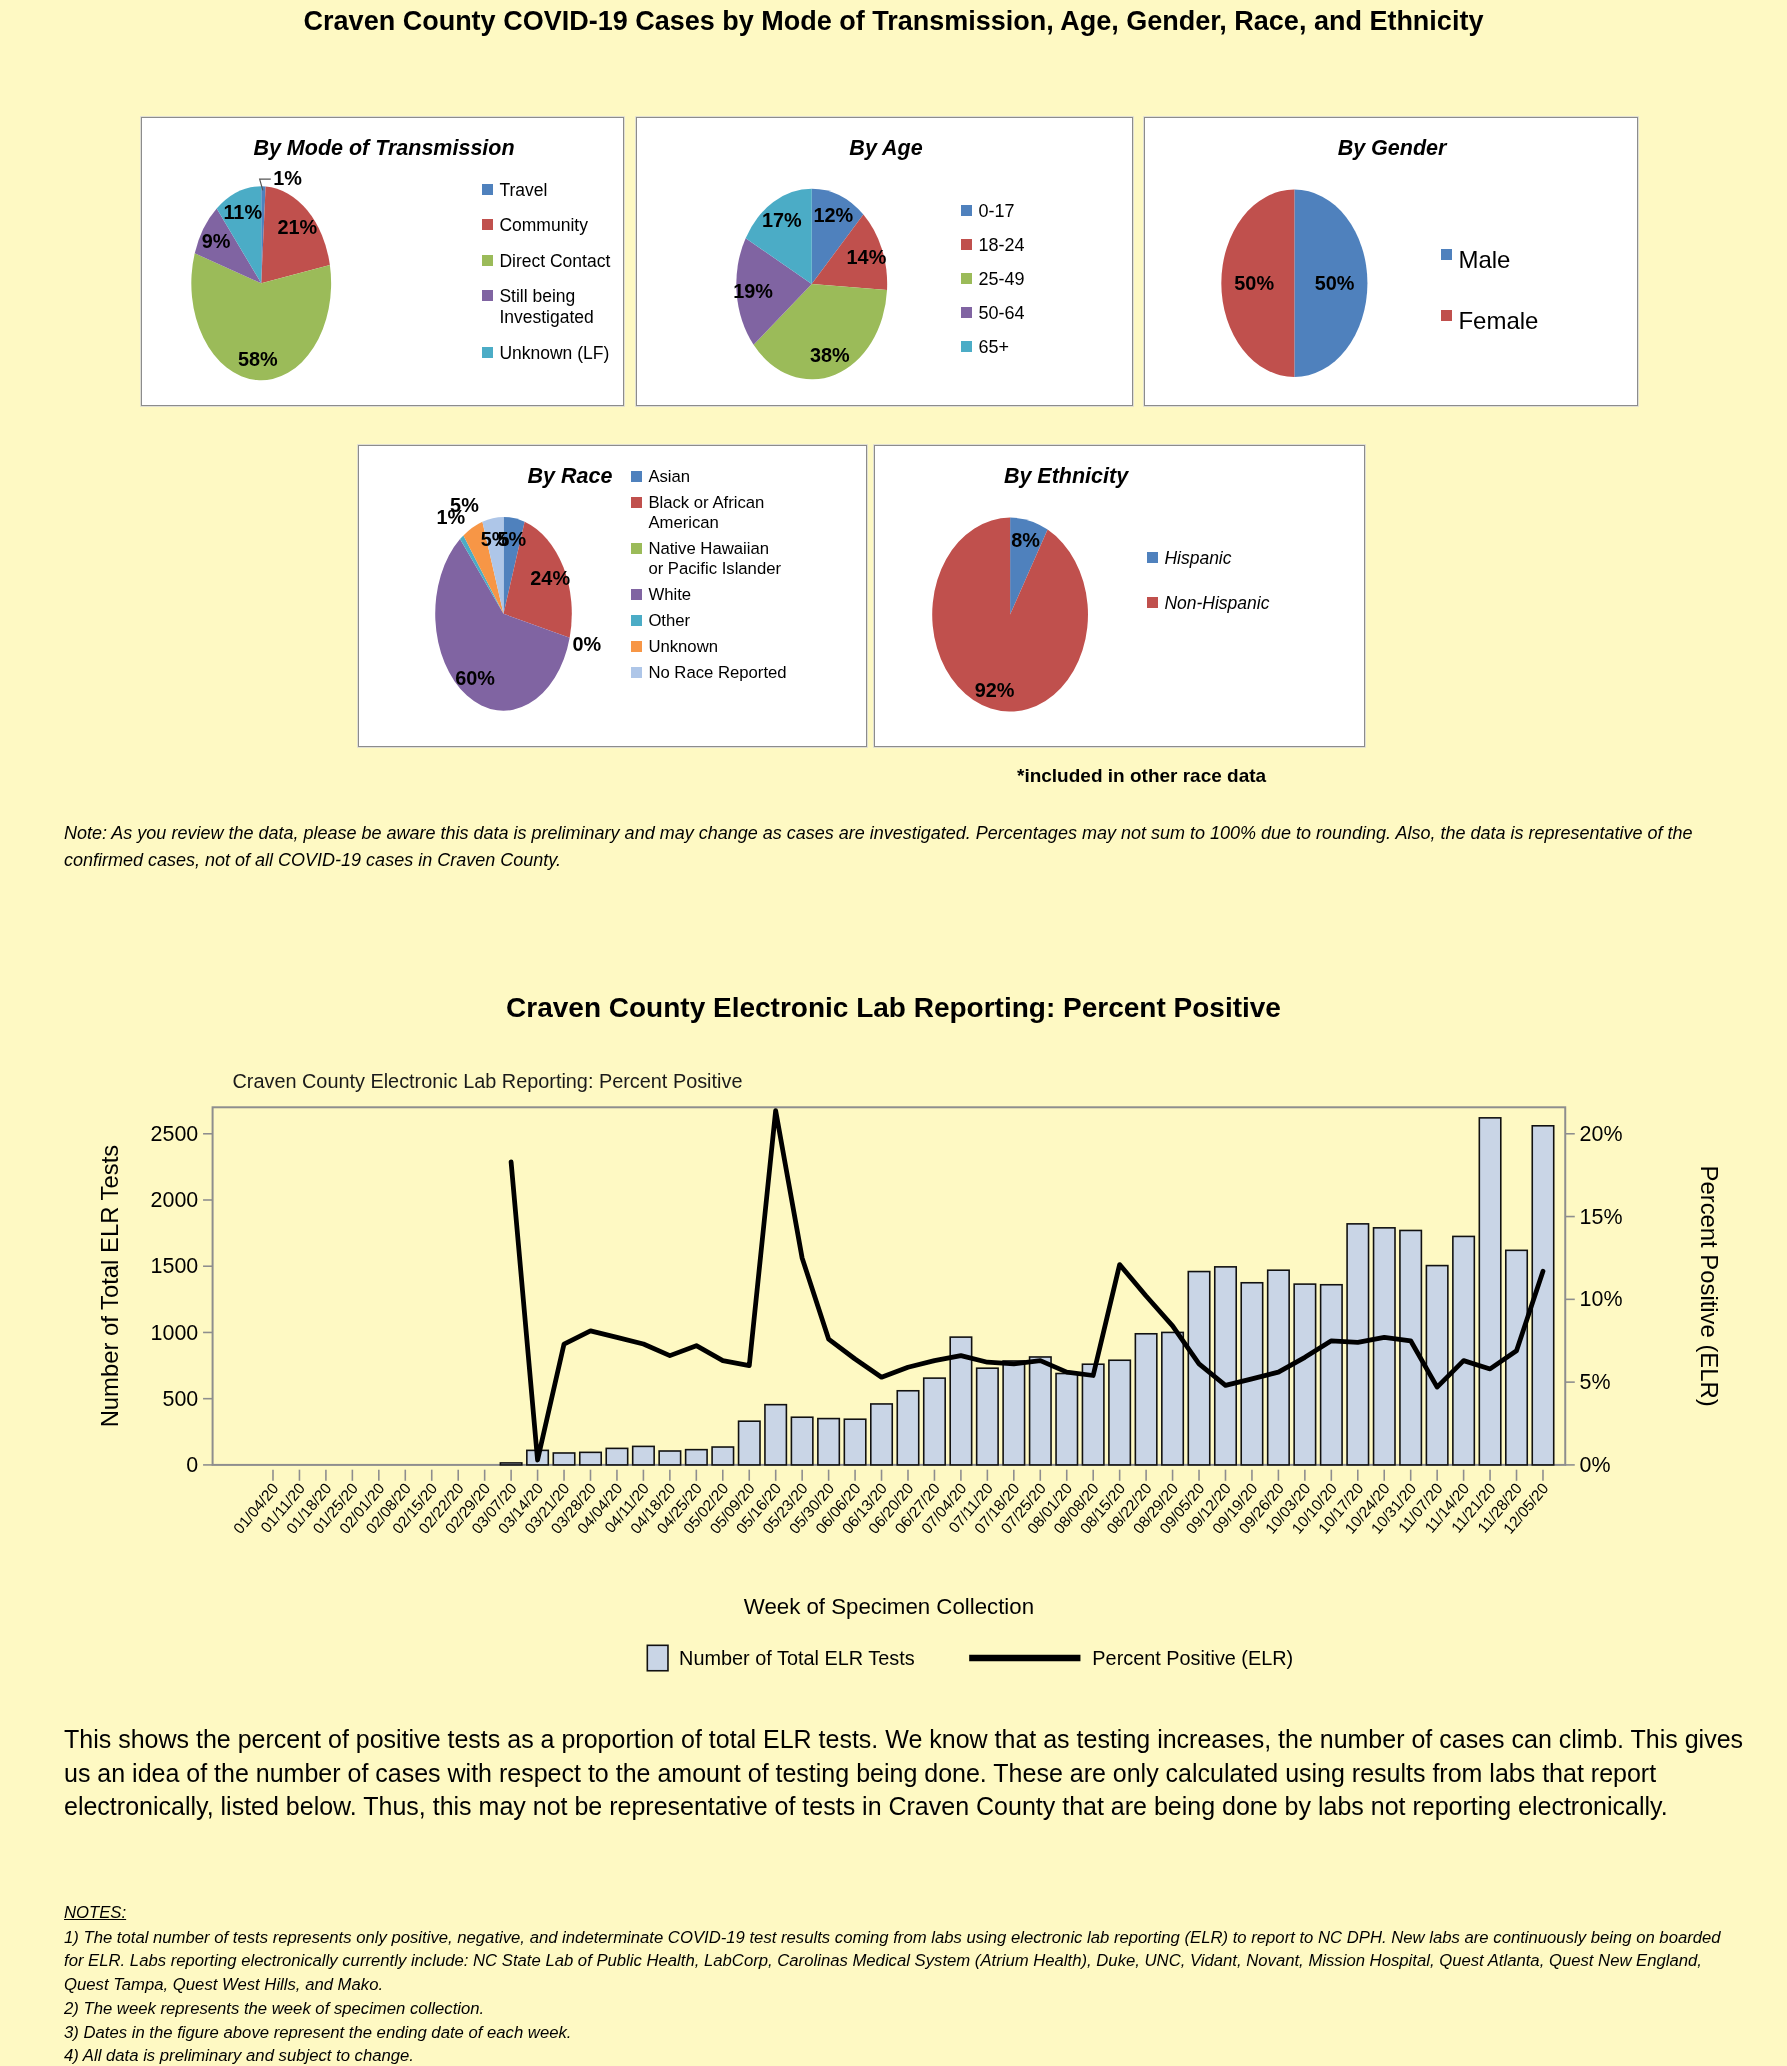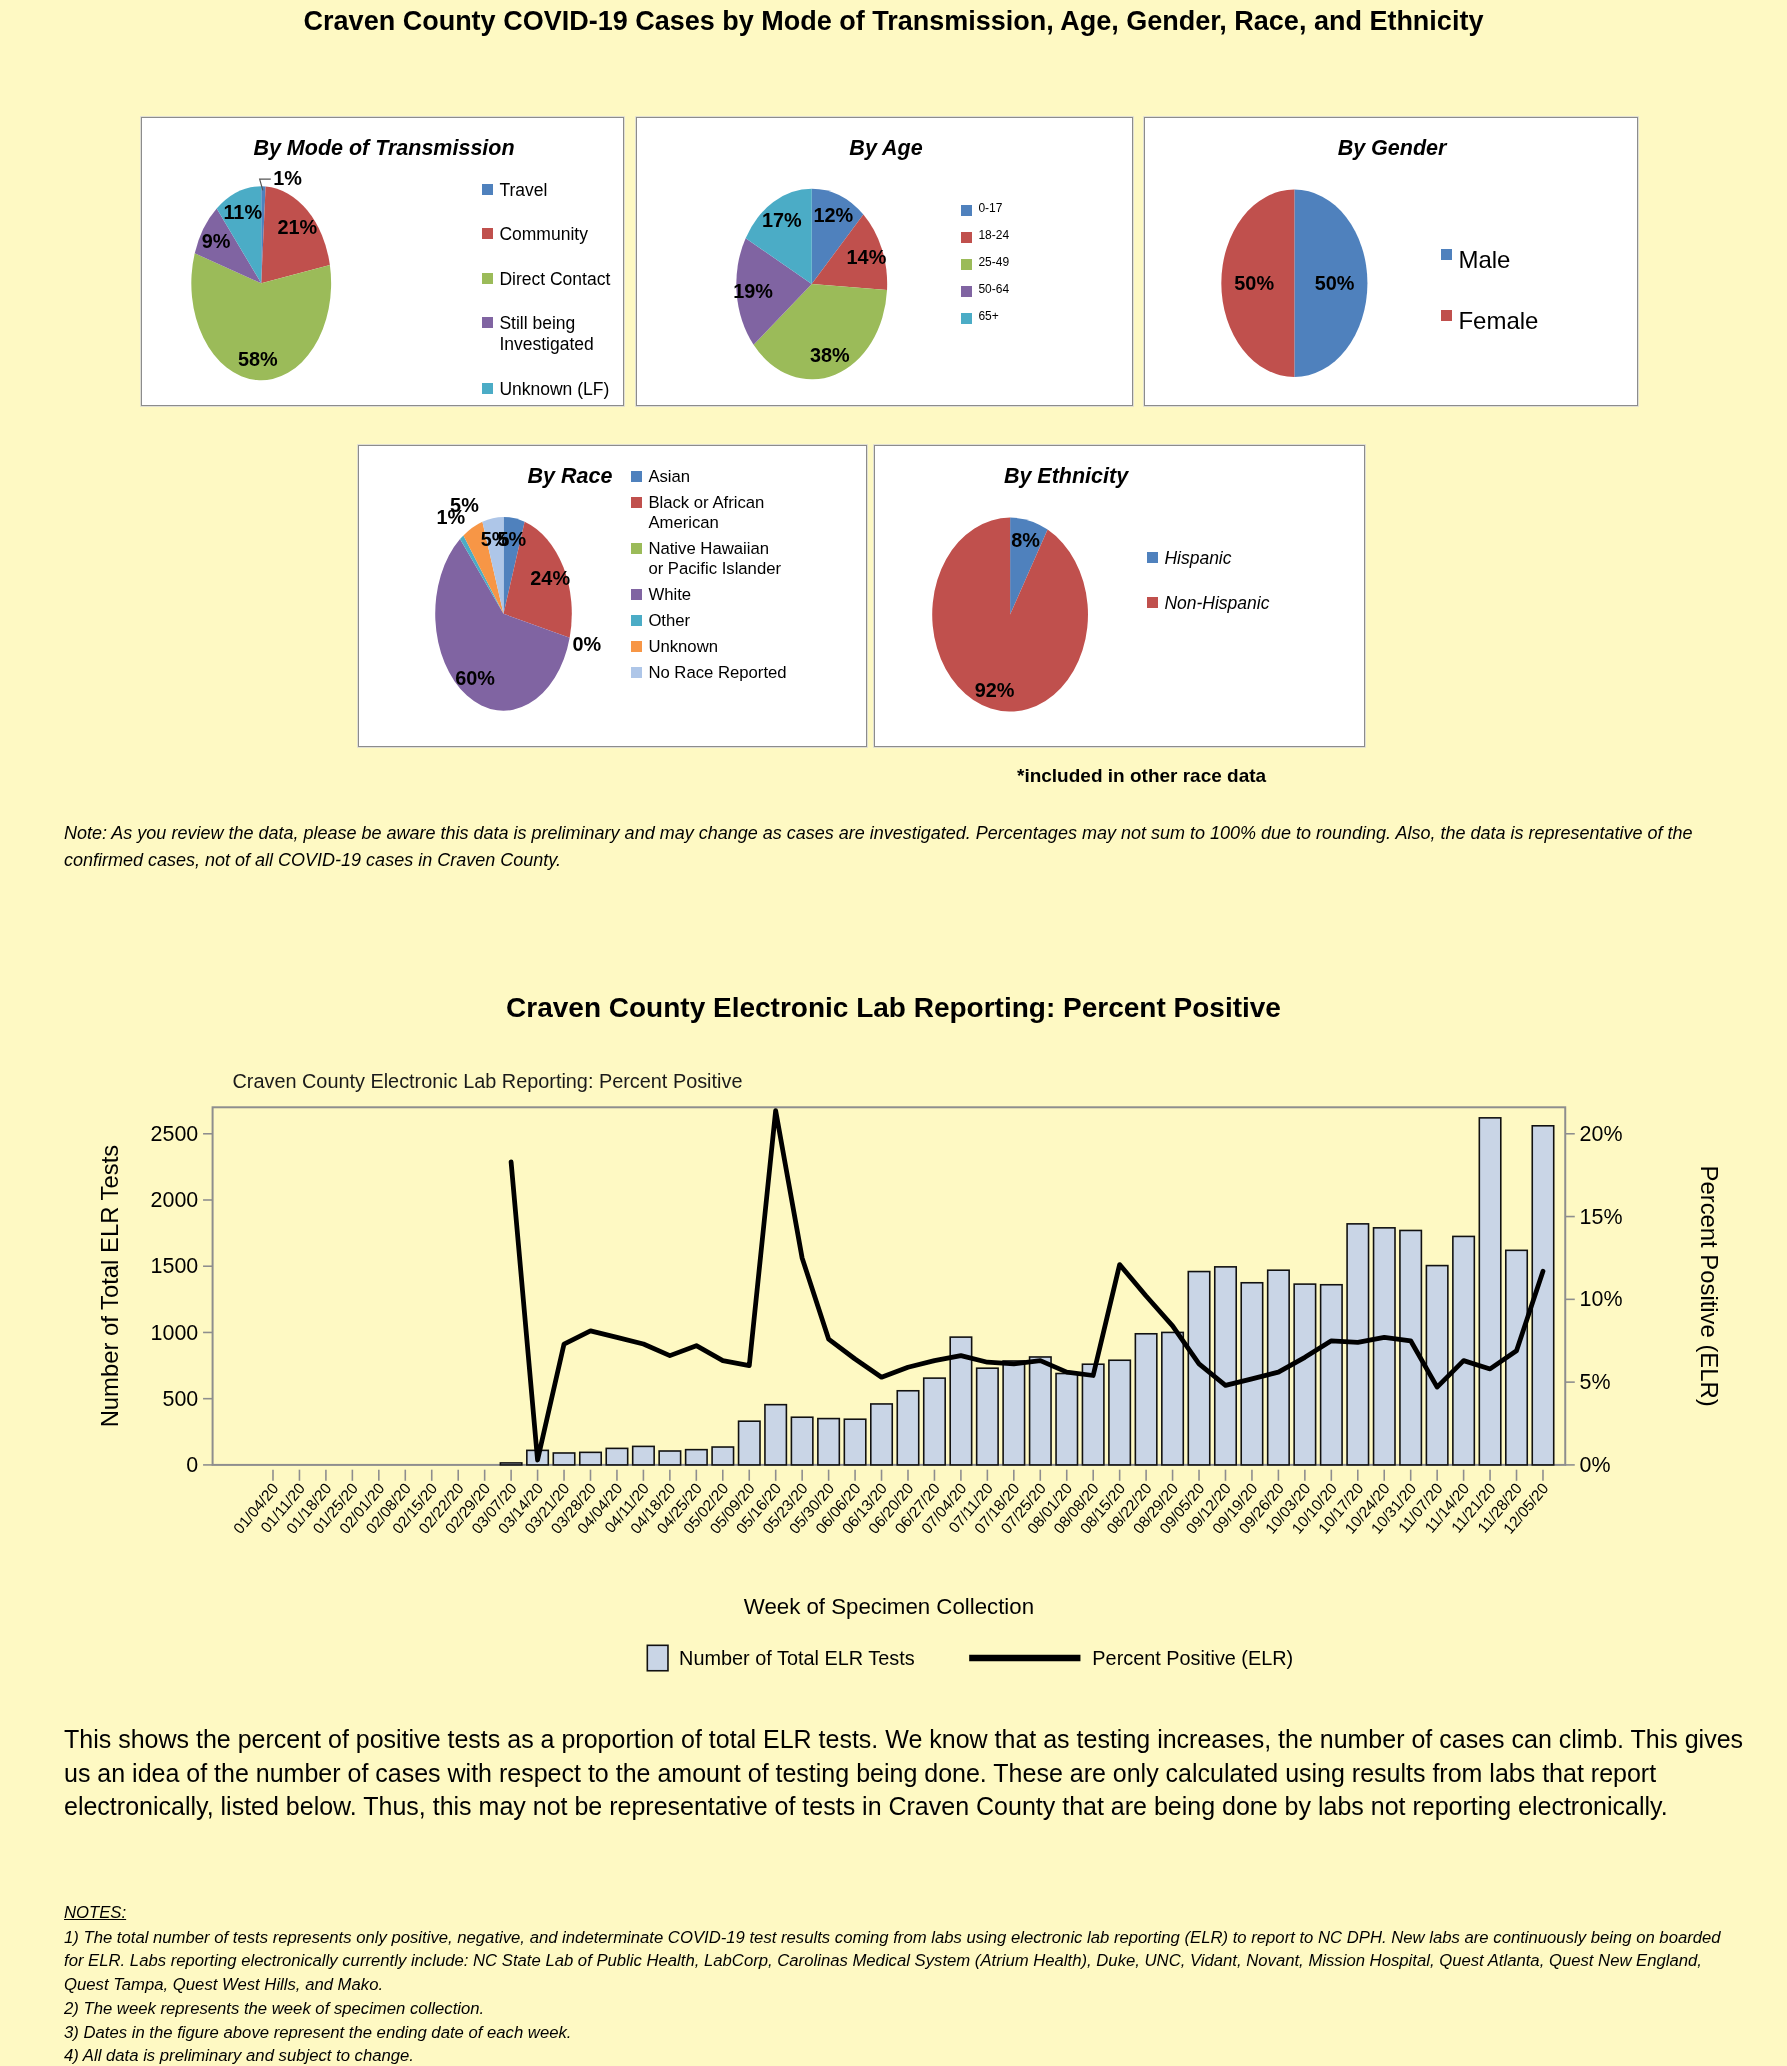--- a/index.html
+++ b/index.html
@@ -64,21 +64,21 @@
         <path d="M 150 208 L 236.4 185.1 A 88 122 0 1 1 66.3 170.3 Z" fill="#9BBB59"></path>
         <path d="M 150 208 L 66.3 170.3 A 88 122 0 0 1 93.9 114.0 Z" fill="#8064A2"></path>
         <path d="M 150 208 L 93.9 114.0 A 88 122 0 0 1 150.0 86.0 Z" fill="#4BACC6"></path>
         <polyline points="152,91 148,77 162,77" fill="none" stroke="#555" stroke-width="1.5"></polyline>
         <text x="165.0" y="84.0" text-anchor="start" font-size="25" font-weight="bold" fill="#000">1%</text>
         <text x="195.4" y="145.6" text-anchor="middle" font-size="25" font-weight="bold" fill="#000">21%</text>
         <text x="145.7" y="312.0" text-anchor="middle" font-size="25" font-weight="bold" fill="#000">58%</text>
         <text x="93.2" y="163.5" text-anchor="middle" font-size="25" font-weight="bold" fill="#000">9%</text>
         <text x="126.7" y="127.5" text-anchor="middle" font-size="25" font-weight="bold" fill="#000">11%</text>
       </svg>
-      <div class="legend" style="left: 340px; top: 62px; width: 134px; gap: 23px; font-size: 17.5px;">
+      <div class="legend" style="left: 340px; top: 62px; width: 134px; gap: 14px; font-size: 17.5px;">
         <div class="li">
           <span class="sw" style="background: rgb(79, 129, 189);"></span>
           <span class="lt">Travel</span>
         </div>
         <div class="li">
           <span class="sw" style="background: rgb(192, 80, 77);"></span>
           <span class="lt">Community</span>
         </div>
         <div class="li">
           <span class="sw" style="background: rgb(155, 187, 89);"></span>
@@ -102,21 +102,21 @@
         <path d="M 220 209 L 285.0 121.5 A 95 120 0 0 1 314.8 216.5 Z" fill="#C0504D"></path>
         <path d="M 220 209 L 314.8 216.5 A 95 120 0 0 1 146.8 285.5 Z" fill="#9BBB59"></path>
         <path d="M 220 209 L 146.8 285.5 A 95 120 0 0 1 136.8 151.2 Z" fill="#8064A2"></path>
         <path d="M 220 209 L 136.8 151.2 A 95 120 0 0 1 220.0 89.0 Z" fill="#4BACC6"></path>
         <text x="247.3" y="131.0" text-anchor="middle" font-size="25" font-weight="bold" fill="#000">12%</text>
         <text x="288.9" y="183.5" text-anchor="middle" font-size="25" font-weight="bold" fill="#000">14%</text>
         <text x="242.9" y="307.0" text-anchor="middle" font-size="25" font-weight="bold" fill="#000">38%</text>
         <text x="146.2" y="226.8" text-anchor="middle" font-size="25" font-weight="bold" fill="#000">19%</text>
         <text x="182.3" y="137.4" text-anchor="middle" font-size="25" font-weight="bold" fill="#000">17%</text>
       </svg>
-      <div class="legend" style="left: 324px; top: 83px; width: 119px; gap: 12px; font-size: 12px;">
+      <div class="legend" style="left: 324px; top: 83px; width: 119px; gap: 12px; font-size: 18px;">
         <div class="li">
           <span class="sw" style="background: rgb(79, 129, 189);"></span>
           <span class="lt">0-17</span>
         </div>
         <div class="li">
           <span class="sw" style="background: rgb(192, 80, 77);"></span>
           <span class="lt">18-24</span>
         </div>
         <div class="li">
           <span class="sw" style="background: rgb(155, 187, 89);"></span>

